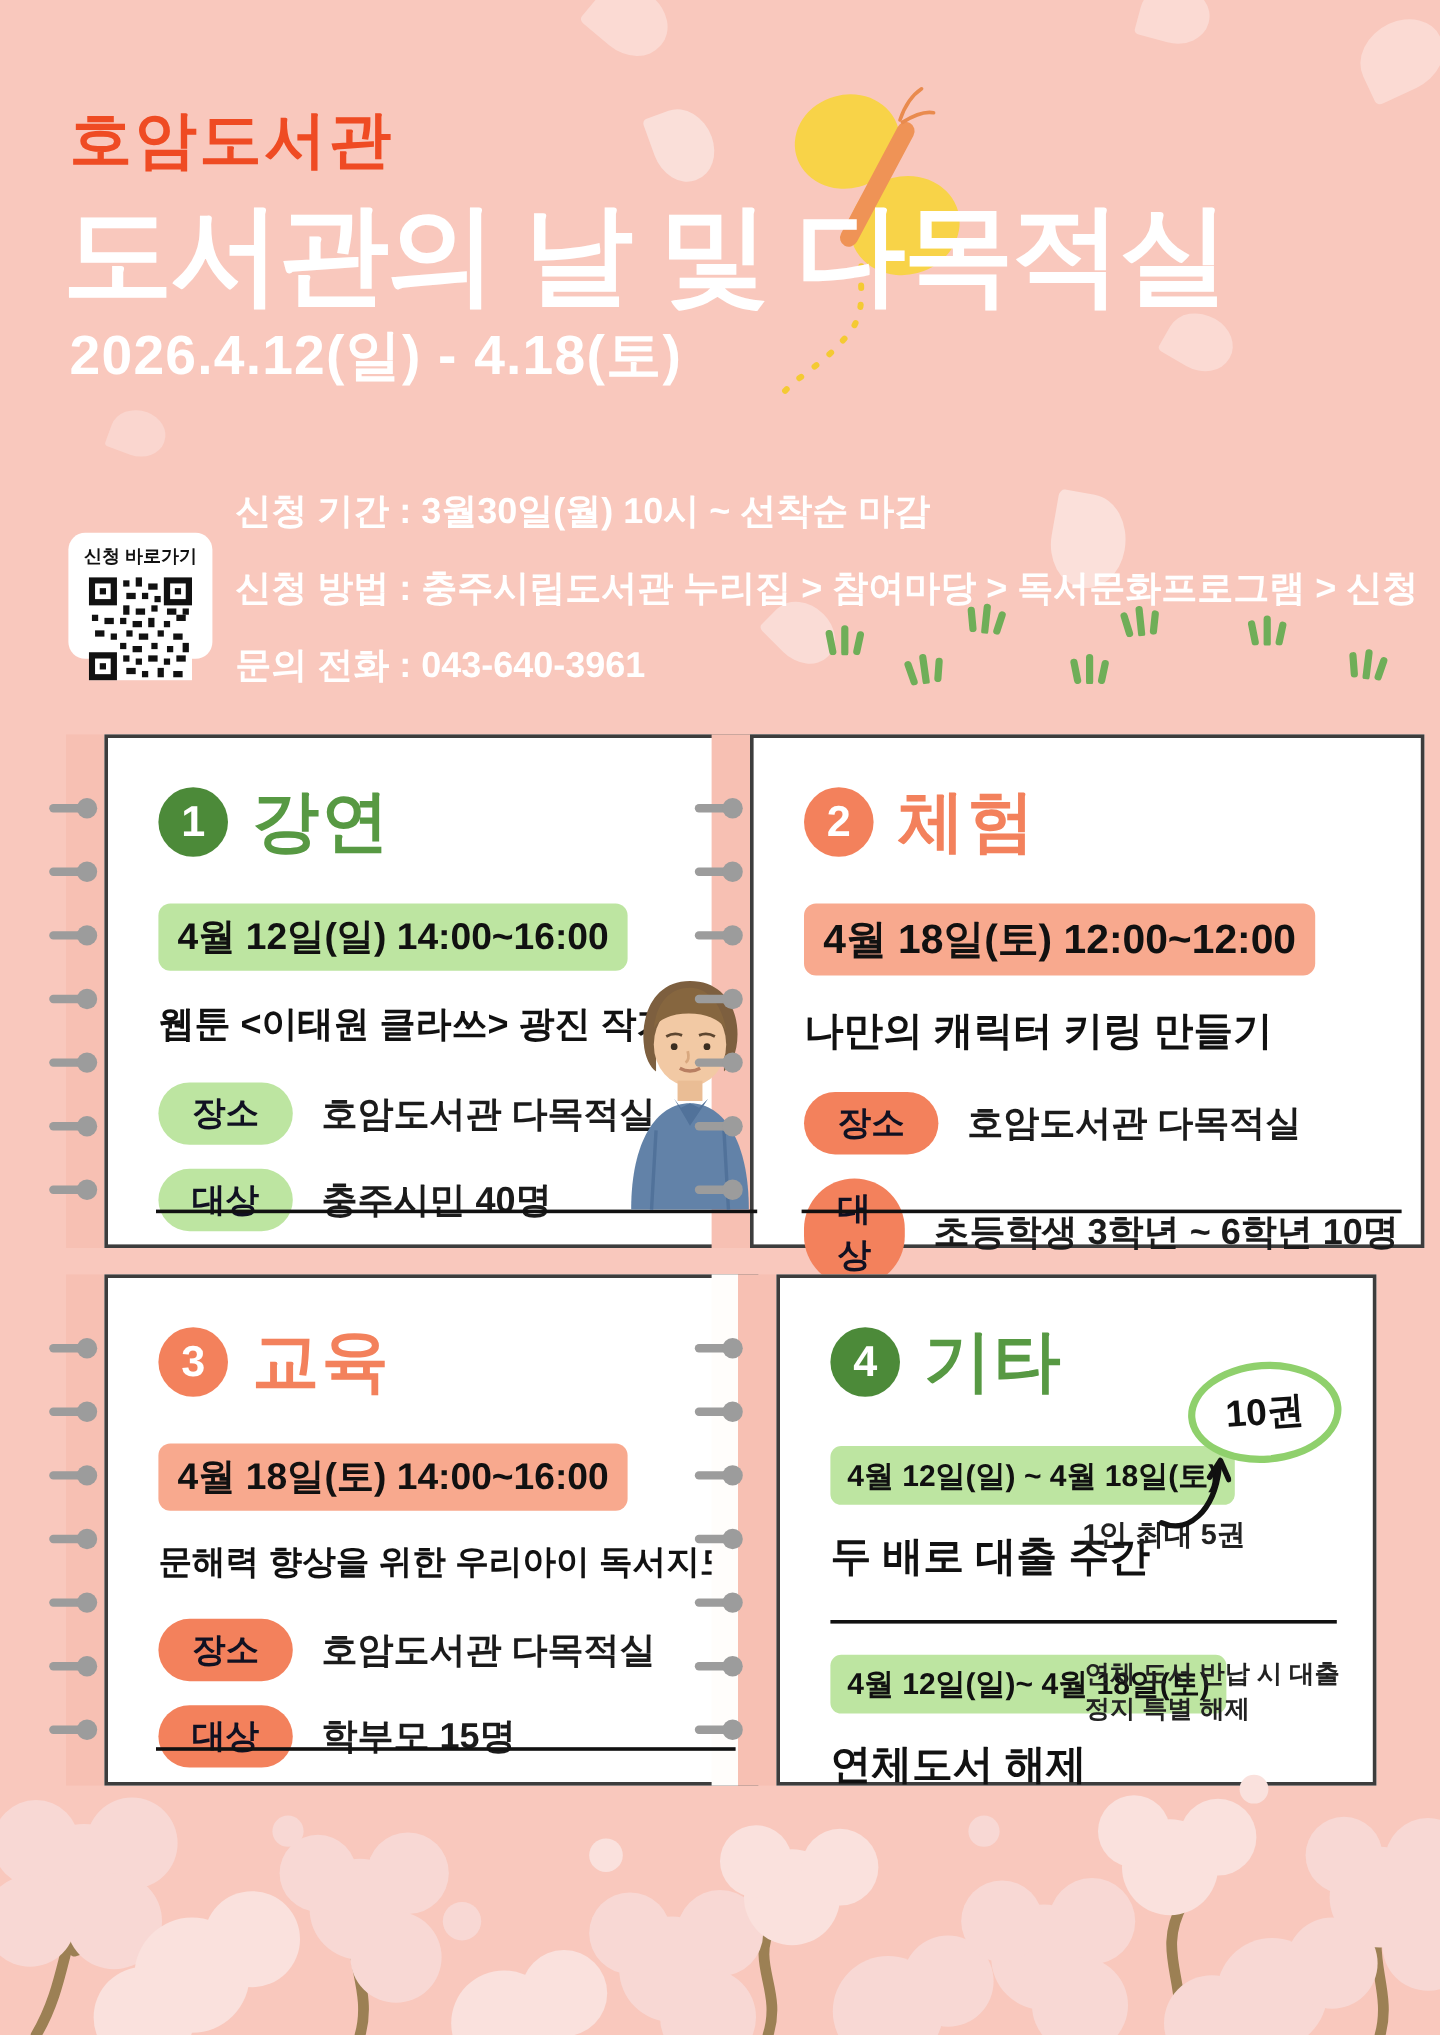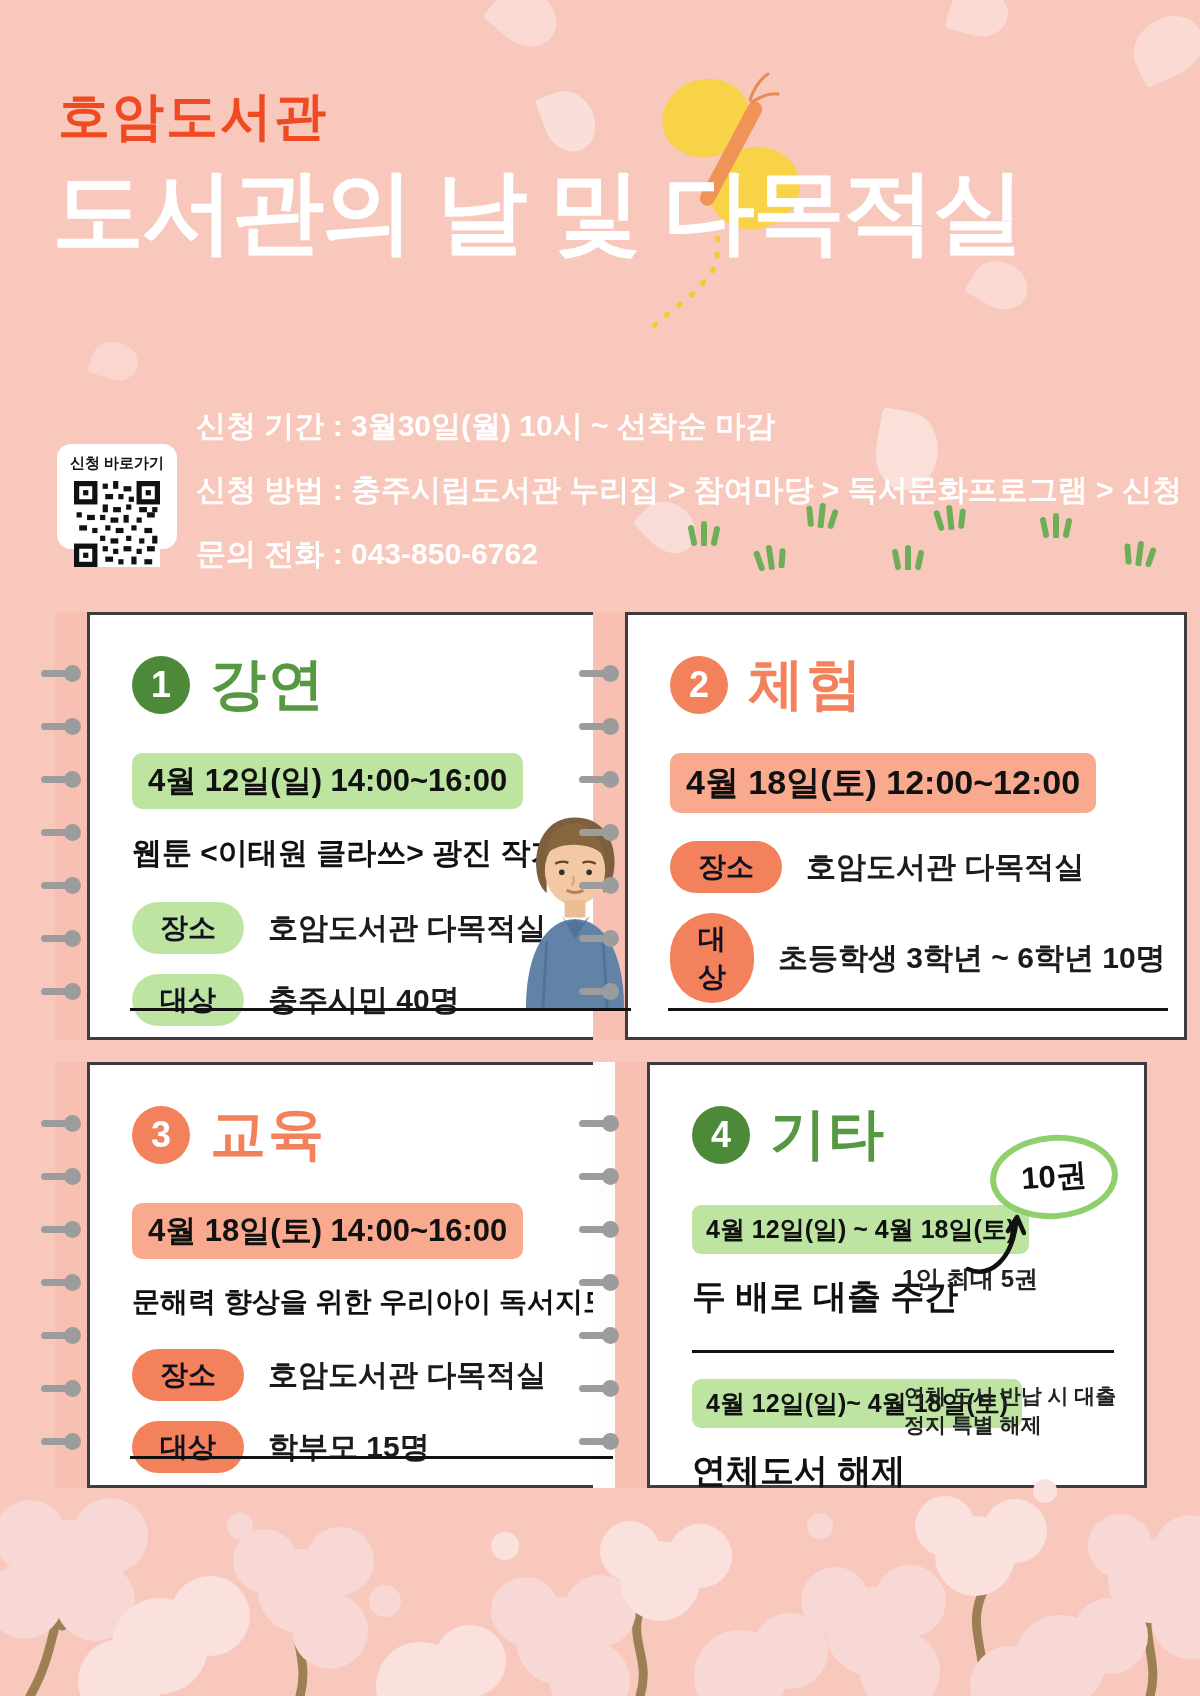--- a/index.html
+++ b/index.html
@@ -82,20 +82,21 @@
   <svg class="butterfly" width="170" height="290" viewBox="0 0 170 290" style="position:absolute;left:648px;top:58px;">
     <path d="M82,135 C55,165 85,195 55,225 C38,245 18,255 6,268" fill="none" stroke="#f4ca33" stroke-width="5" stroke-linecap="round" stroke-dasharray="2 14"></path>
     <ellipse cx="58" cy="60" rx="44" ry="39" fill="#f8d348" transform="rotate(-15 58 60)"></ellipse>
     <ellipse cx="106" cy="130" rx="46" ry="41" fill="#f8d348" transform="rotate(-15 106 130)"></ellipse>
     <rect x="76" y="38" width="15" height="116" rx="8" fill="#ef9356" transform="rotate(28 84 95)"></rect>
     <path d="M102,42 q6,-18 18,-26" fill="none" stroke="#e98b4e" stroke-width="3" stroke-linecap="round"></path>
     <path d="M104,44 q16,-10 26,-8" fill="none" stroke="#e98b4e" stroke-width="3" stroke-linecap="round"></path>
   </svg>
 
   <div class="main-title">도서관의 날 및 다목적실</div>
+  <div class="date-range">2026.4.12(일) - 4.18(토)</div>
 
   <div class="qr-card">
     <div class="qr-label">신청 바로가기</div>
     <svg class="qr-svg" viewBox="0 0 33 33">
       <rect width="33" height="33" fill="#fff"></rect>
       <g fill="#111">
         <rect x="0" y="0" width="9" height="9"></rect>
           <rect x="24" y="0" width="9" height="9"></rect>
           <rect x="0" y="24" width="9" height="9"></rect>
         <rect x="11" y="1" width="2" height="2"></rect>
@@ -141,21 +142,21 @@
         <rect x="3.5" y="3.5" width="2" height="2" fill="#111"></rect>
       <rect x="26" y="2" width="5" height="5" fill="#fff"></rect>
         <rect x="27.5" y="3.5" width="2" height="2" fill="#111"></rect>
       <rect x="2" y="26" width="5" height="5" fill="#fff"></rect>
         <rect x="3.5" y="27.5" width="2" height="2" fill="#111"></rect>
     </svg>
   </div>
   <div class="apply-lines">
     <div>신청 기간 : 3월30일(월) 10시 ~ 선착순 마감</div>
     <div>신청 방법 : 충주시립도서관 누리집 &gt; 참여마당 &gt; 독서문화프로그램 &gt; 신청</div>
-    <div>문의 전화 : 043-850-6762</div>
+    <div>문의 전화 : 043-640-3961</div>
   </div>
 
   <svg class="grass" viewBox="0 0 36 30" style="left:686px;top:516px;">
       <g stroke="#6fae58" stroke-width="6" stroke-linecap="round">
         <path d="M8 27 L5 12"></path>
         <path d="M18 28 L18 8"></path>
         <path d="M28 27 L31 13"></path>
       </g>
     </svg>
   <svg class="grass" viewBox="0 0 36 30" style="left:752px;top:540px;transform:rotate(-8deg);">
@@ -263,20 +264,21 @@
       </div>
     <div class="spine"></div>
     <div class="card">
       <div class="strip"></div>
       <div class="content">
         <div class="card-head">
           <div class="num">2</div>
           <div class="card-title">체험</div>
         </div>
         <div class="schedule" style="font-size:34px;">4월 18일(토) 12:00~12:00</div>
+        <div class="program" style="font-size:33px;">나만의 캐릭터 키링 만들기</div>
         <div class="fields">
           <div class="field">
             <span class="pill">장소</span>
             <span class="value">호암도서관 다목적실</span>
           </div>
           <div class="field">
             <span class="pill">대상</span>
             <span class="value">초등학생 3학년 ~ 6학년 10명</span>
           </div>
         </div>

